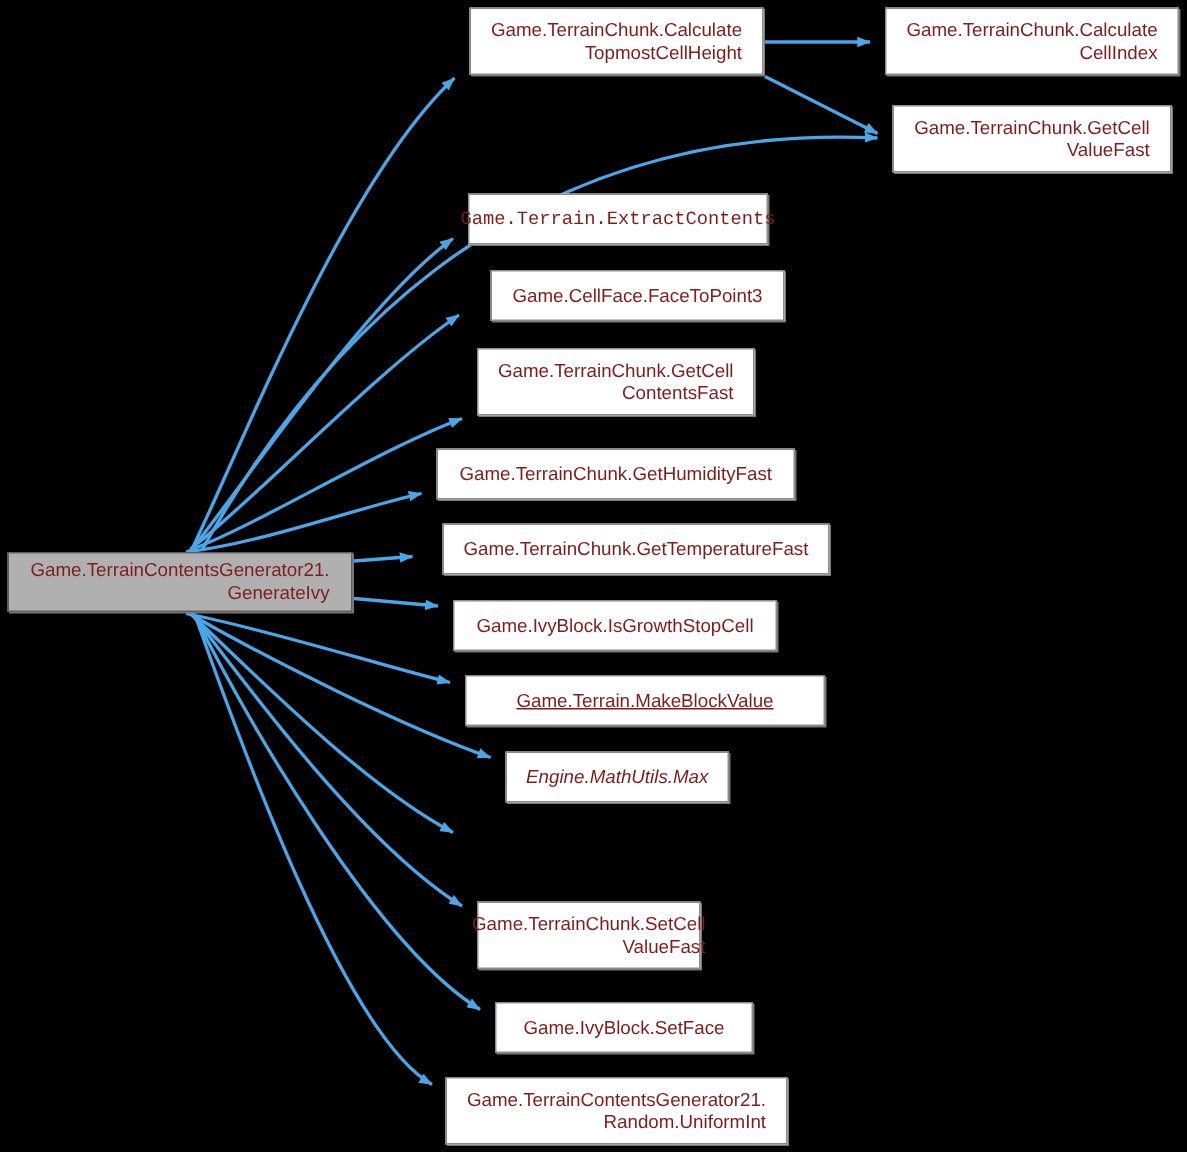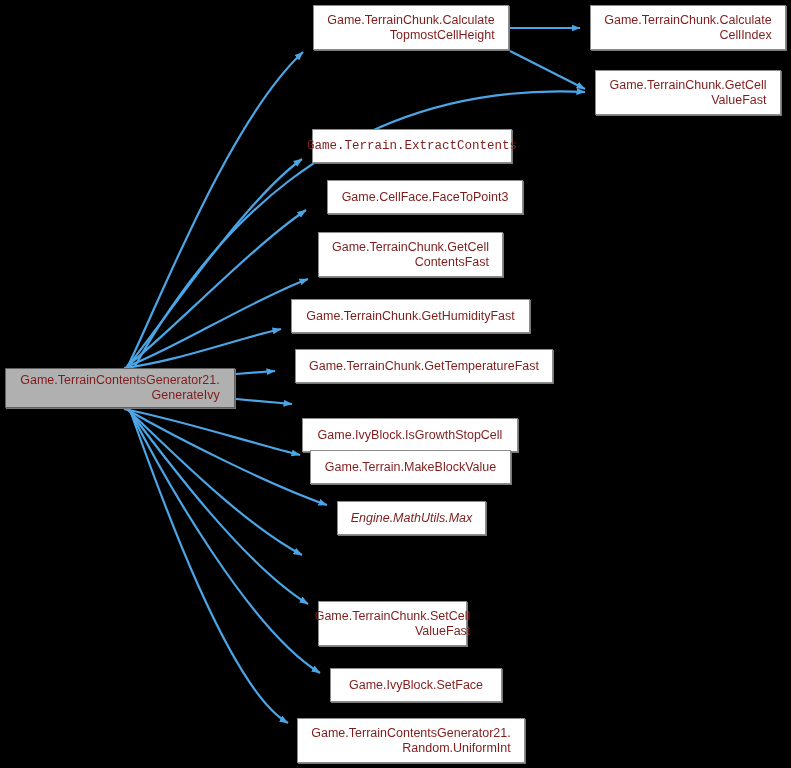--- a/index.html
+++ b/index.html
@@ -85,23 +85,23 @@
 
   <div class="node" style="left:316px; top:180px; width:196px; height:29px;margin-left:11px;">Game.CellFace.FaceToPoint3</div>
 
   <div class="node" style="left:318px; top:232px; width:185px; height:45px;">Game.TerrainChunk.GetCell
 ContentsFast</div>
 
   <div class="node" style="left:291px; top:299px; width:239px; height:29px;">Game.TerrainChunk.GetHumidityFast</div>
 
   <div class="node" style="left:295px; top:349px; width:258px; height:29px;">Game.TerrainChunk.GetTemperatureFast</div>
 
-  <div class="node" style="left:302px; top:418px; width:216px; height:29px;">Game.IvyBlock.IsGrowthStopCell</div>
+  <div class="node" style="left:302px; top:400px; width:216px; height:29px;">Game.IvyBlock.IsGrowthStopCell</div>
 
-  <div class="node" style="left:310px; top:450px; width:201px; height:29px;">Game.Terrain.MakeBlockValue</div>
+  <div class="node" style="left:310px; top:450px; width:240px; height:29px;text-decoration:underline;">Game.Terrain.MakeBlockValue</div>
 
   <div class="node" style="left:337px; top:501px; width:149px; height:29px;font-style:italic;">Engine.MathUtils.Max</div>
 
 
   <div class="node" style="left:318px; top:601px; width:149px; height:45px;">Game.TerrainChunk.SetCell
 ValueFast</div>
 
   <div class="node" style="left:330px; top:668px; width:172px; height:29px;">Game.IvyBlock.SetFace</div>
 
   <div class="node" style="left:297px; top:718px; width:228px; height:45px;">Game.TerrainContentsGenerator21.

